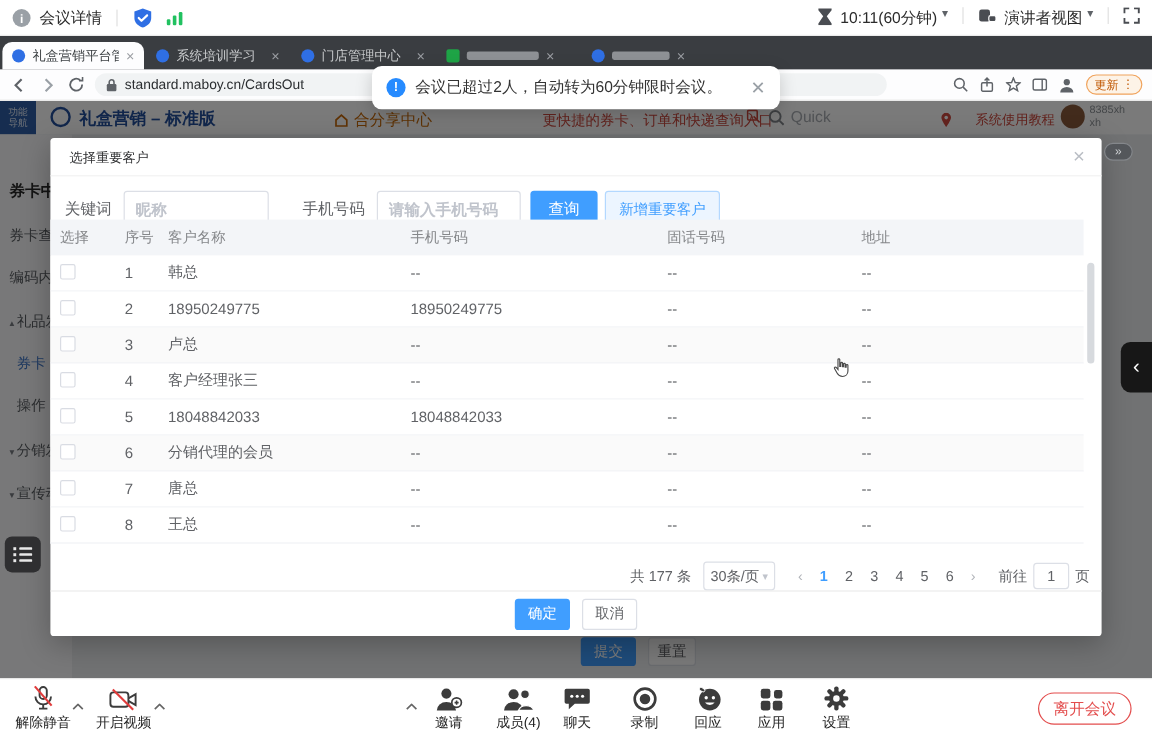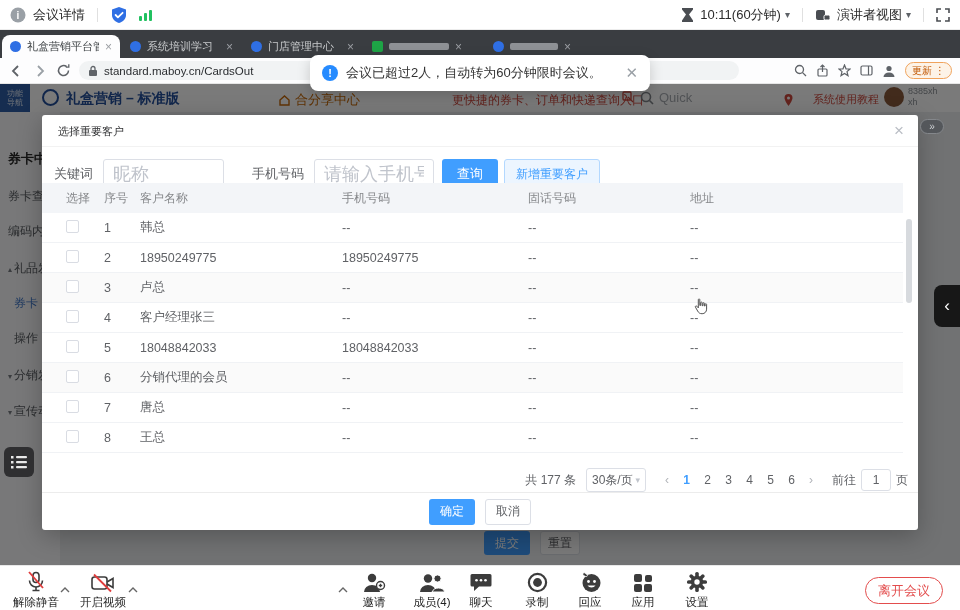--- a/index.html
+++ b/index.html
@@ -6,21 +6,21 @@
   html,body { width:960px; height:610px; overflow:hidden; background:#fff;
     font-family:"Liberation Sans","DejaVu Sans",sans-serif; }
   #app { position:relative; width:960px; height:610px; background:#fff; }
   .abs { position:absolute; }
   .ic { display:inline-flex; align-items:center; justify-content:center; flex:none; }
 
   
   .meet-top { left:0; top:0; width:960px; height:30px; background:#fff; border-bottom:1px solid #ececec; display:flex; align-items:center; padding:0 10px; z-index:30; }
   .meet-top .title { font-size:13px; color:#2b2b2b; margin-left:7px; }
   .vdiv { width:1px; height:14px; background:#e0e0e0; margin:0 12px; }
-  .meet-top .right { margin-left:auto; display:flex; align-items:center; }
+  .meet-top .right { margin-left:auto; display:flex; align-items:flex-start; }
   .meet-top .time { font-size:13px; color:#2b2b2b; margin:0 4px 0 6px; }
   .caret { font-size:10px; color:#5f6368; }
 
   
   .tabstrip { left:0; top:30px; width:960px; height:28px; background:#3a3d41; z-index:5; }
   .tab { position:absolute; top:5px; height:23px; border-radius:8px 8px 0 0; display:flex; align-items:center; padding:0 8px; font-size:11px; color:#c8cacc; }
   .tab.active { background:#fdfdfe; color:#3c4043; }
   .tab .fav { width:11px; height:11px; border-radius:50%; background:#2f6fe4; margin-right:6px; flex:none; }
   .tab .fav.green { background:#1ea446; border-radius:2px; }
   .tab .tlabel { overflow:hidden; white-space:nowrap; max-width:82px; flex:1; }
@@ -58,32 +58,32 @@
 
   .overlay { left:0; top:84px; width:960px; height:481px; background:rgba(0,0,0,0.52); z-index:2; }
 
   
   .modal { left:42px; top:115px; width:876px; height:415px; background:#fff; border-radius:3px; box-shadow:0 6px 24px rgba(0,0,0,.25); z-index:10; }
   .m-head { position:absolute; left:0; top:0; width:100%; height:32px; border-bottom:1px solid #f2f2f2; }
   .m-title { position:absolute; left:16px; top:9px; font-size:11px; color:#303133; }
   .m-close { position:absolute; right:14px; top:6px; font-size:17px; color:#b9bdc4; }
   .m-filters { position:absolute; left:12px; top:44px; display:flex; align-items:center; }
   .f-label { font-size:13px; color:#606266; }
-  .f-input { height:30px; border:1px solid #dcdfe6; border-radius:3px; font-size:18px; color:#606266; padding:0 9px; outline:none; }
+  .f-input { height:30px; border:1px solid #dcdfe6; border-radius:3px; font-size:13px; color:#606266; padding:0 9px; outline:none;font-weight:bold; }
   .f-input::placeholder { color:#c0c4cc; }
   .btn-primary { height:30px; background:#409eff; color:#fff; border:none; border-radius:3px; font-size:13px; padding:0 15px; }
   .btn-plain { height:30px; background:#ecf5ff; color:#409eff; border:1px solid #b3d8ff; border-radius:3px; font-size:12px; padding:0 11px; }
 
   .m-table { position:absolute; left:0; top:68px; width:861px; }
   .thead, .trow { display:flex; align-items:center; height:30px; }
   .thead { background:#f3f5f8; font-size:12px; color:#85878a; }
   .trow { border-bottom:1px solid #f0f2f5; font-size:12.5px; color:#606266; background:#fff; }
   .trow.alt { background:#fafafa; }
-  .c1 { width:62px; padding-left:24px; } .c2 { width:36px; } .c3 { width:202px; }
-  .c4 { width:186px; } .c5 { width:162px; } .c6 { flex:1; }
+  .c1 { width:62px; padding-left:8px; } .c2 { width:36px; } .c3 { width:202px; }
+  .c4 { width:186px; } .c5 { width:162px;margin-left:28px; } .c6 { flex:1; }
   .cb { width:13px; height:13px; border:1px solid #d9dce3; border-radius:2px; background:#fff; display:inline-block; }
   .t-scroll { position:absolute; right:6px; top:104px; width:6px; height:84px; background:#d7dade; border-radius:3px; }
 
   .m-pager { position:absolute; right:10px; top:352px; height:26px; display:flex; align-items:center; font-size:12px; color:#606266; }
   .pg-total { margin-right:10px; }
   .pg-size { width:60px; height:24px; border:1px solid #dcdfe6; border-radius:3px; display:flex; align-items:center; justify-content:space-between; padding:0 5px; color:#606266; margin-right:12px; }
   .pg-size .caret { color:#c0c4cc; font-size:9px; }
   .pg-arrow { color:#b0b3b8; font-size:12px; width:18px; text-align:center; }
   .pg-num { width:21px; text-align:center; color:#606266; }
   .pg-num.on { color:#409eff; font-weight:bold; }

